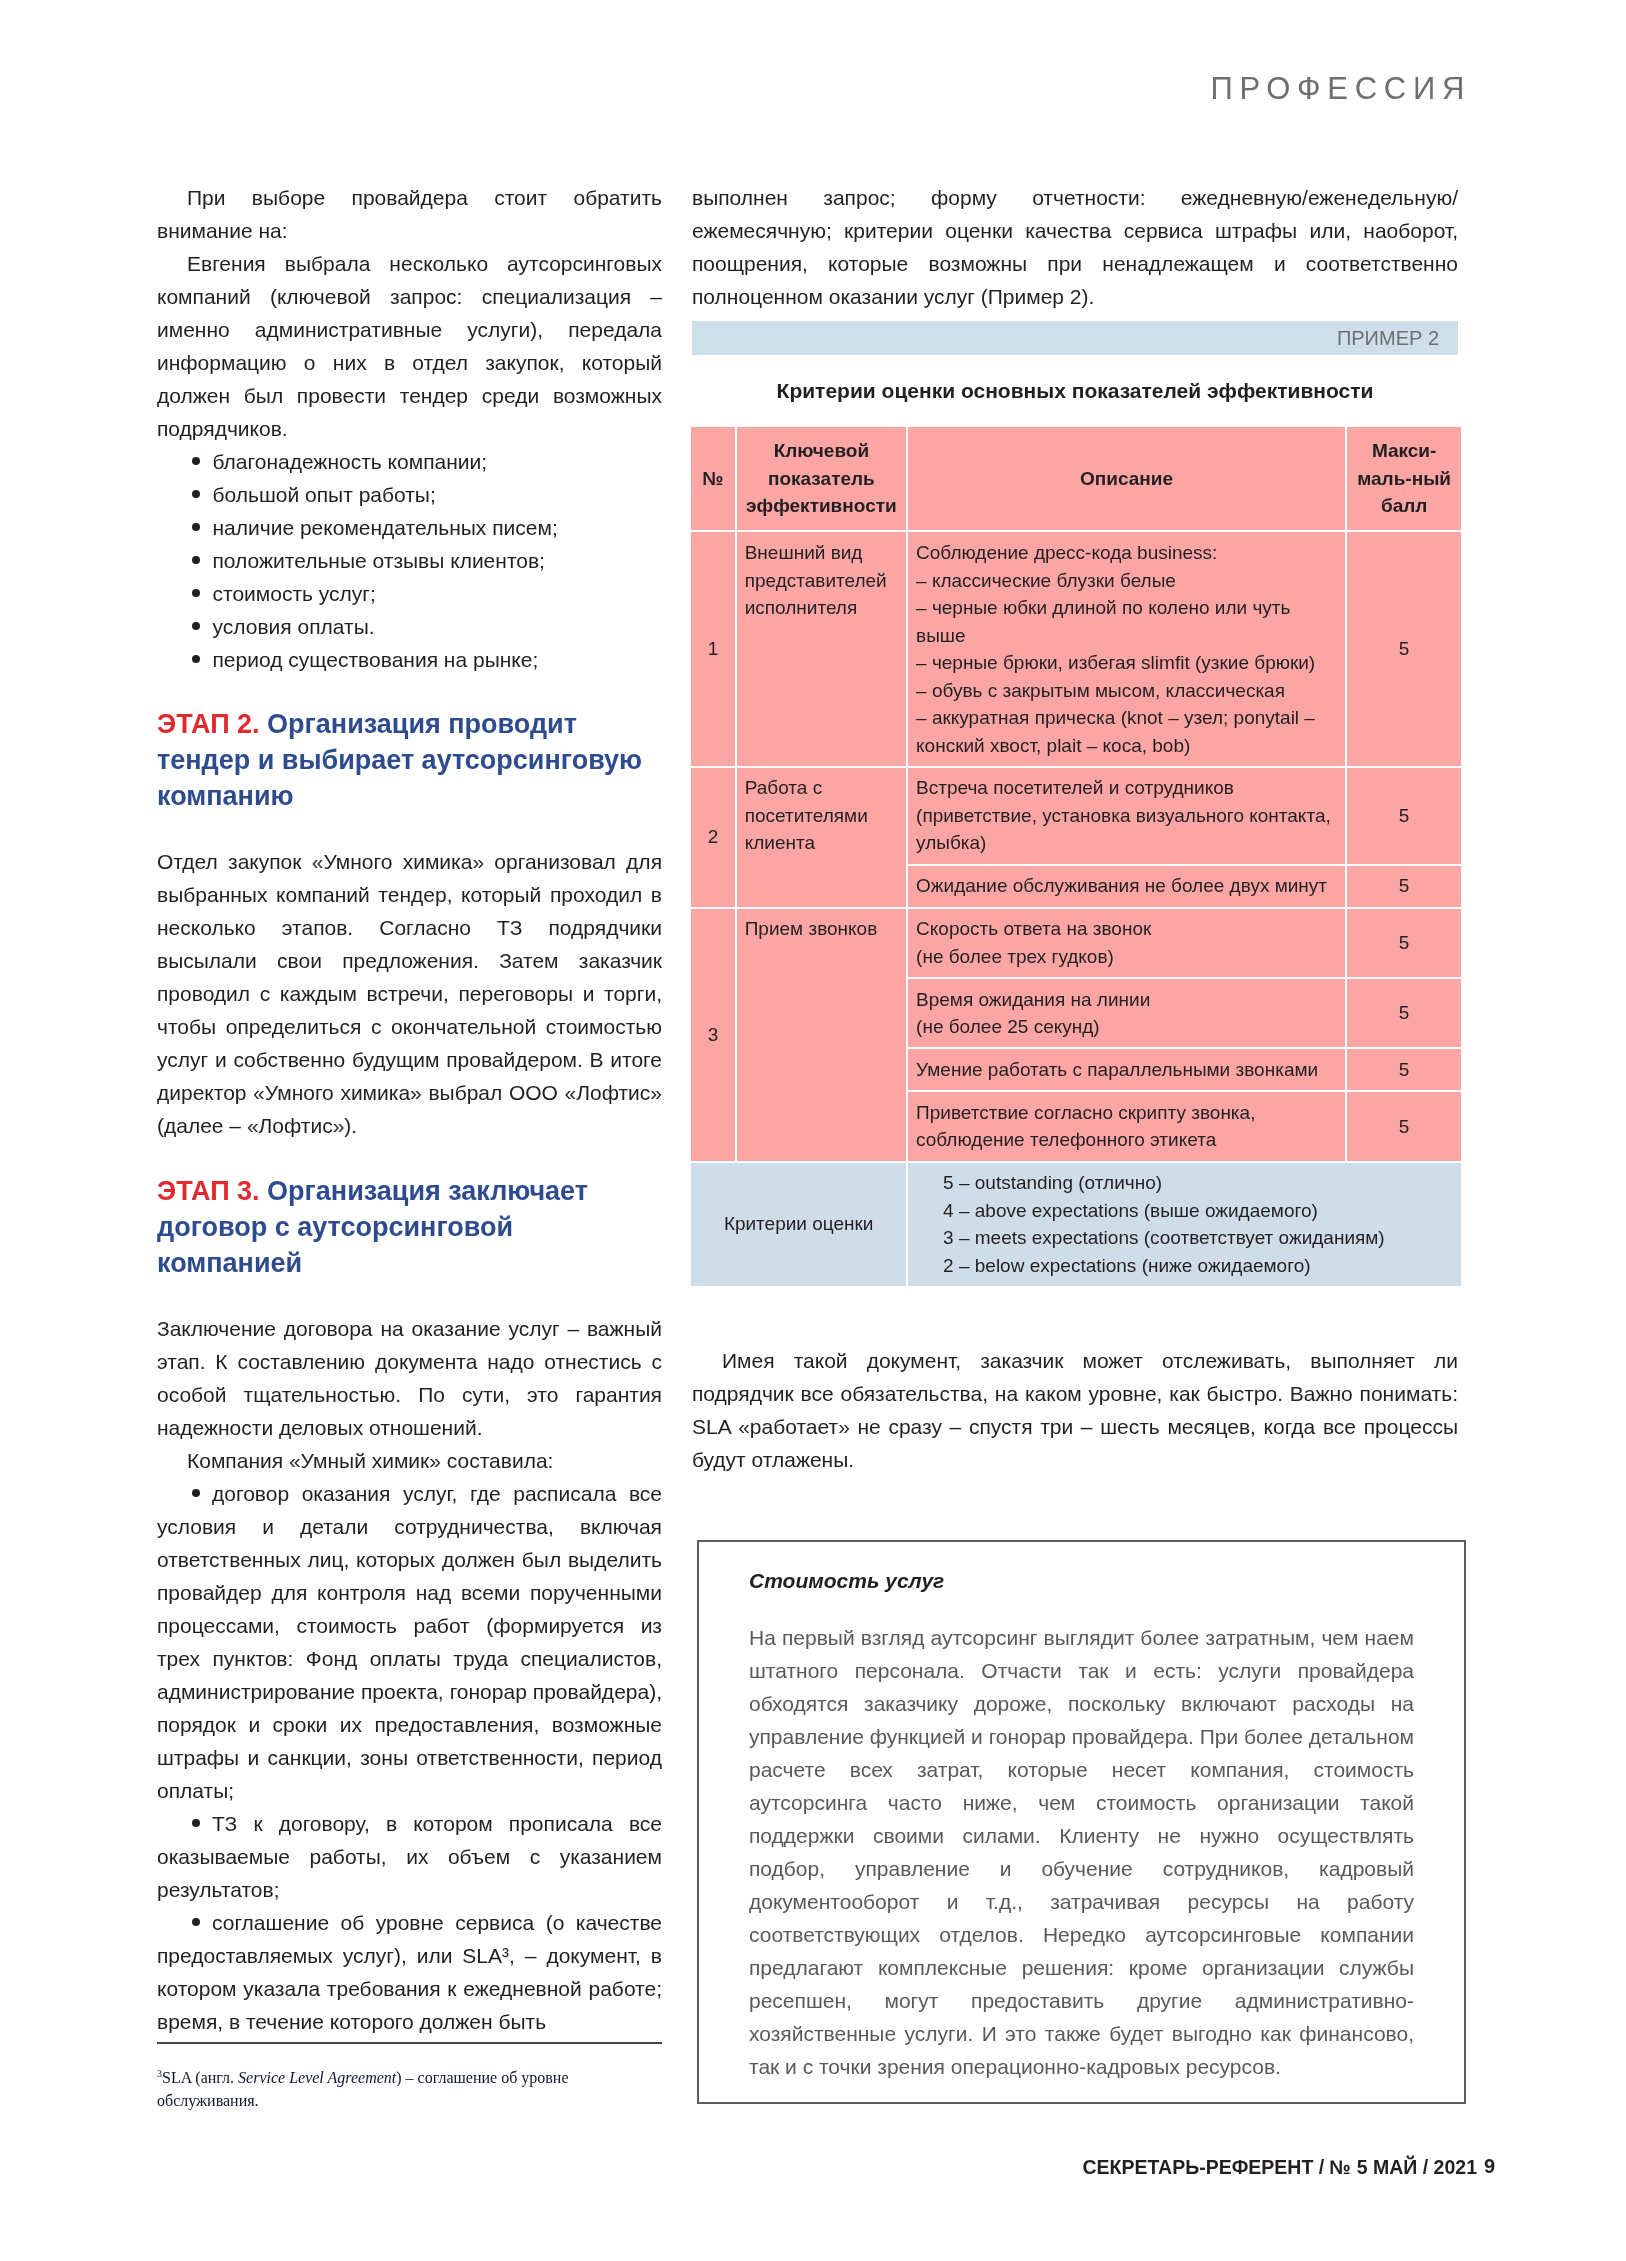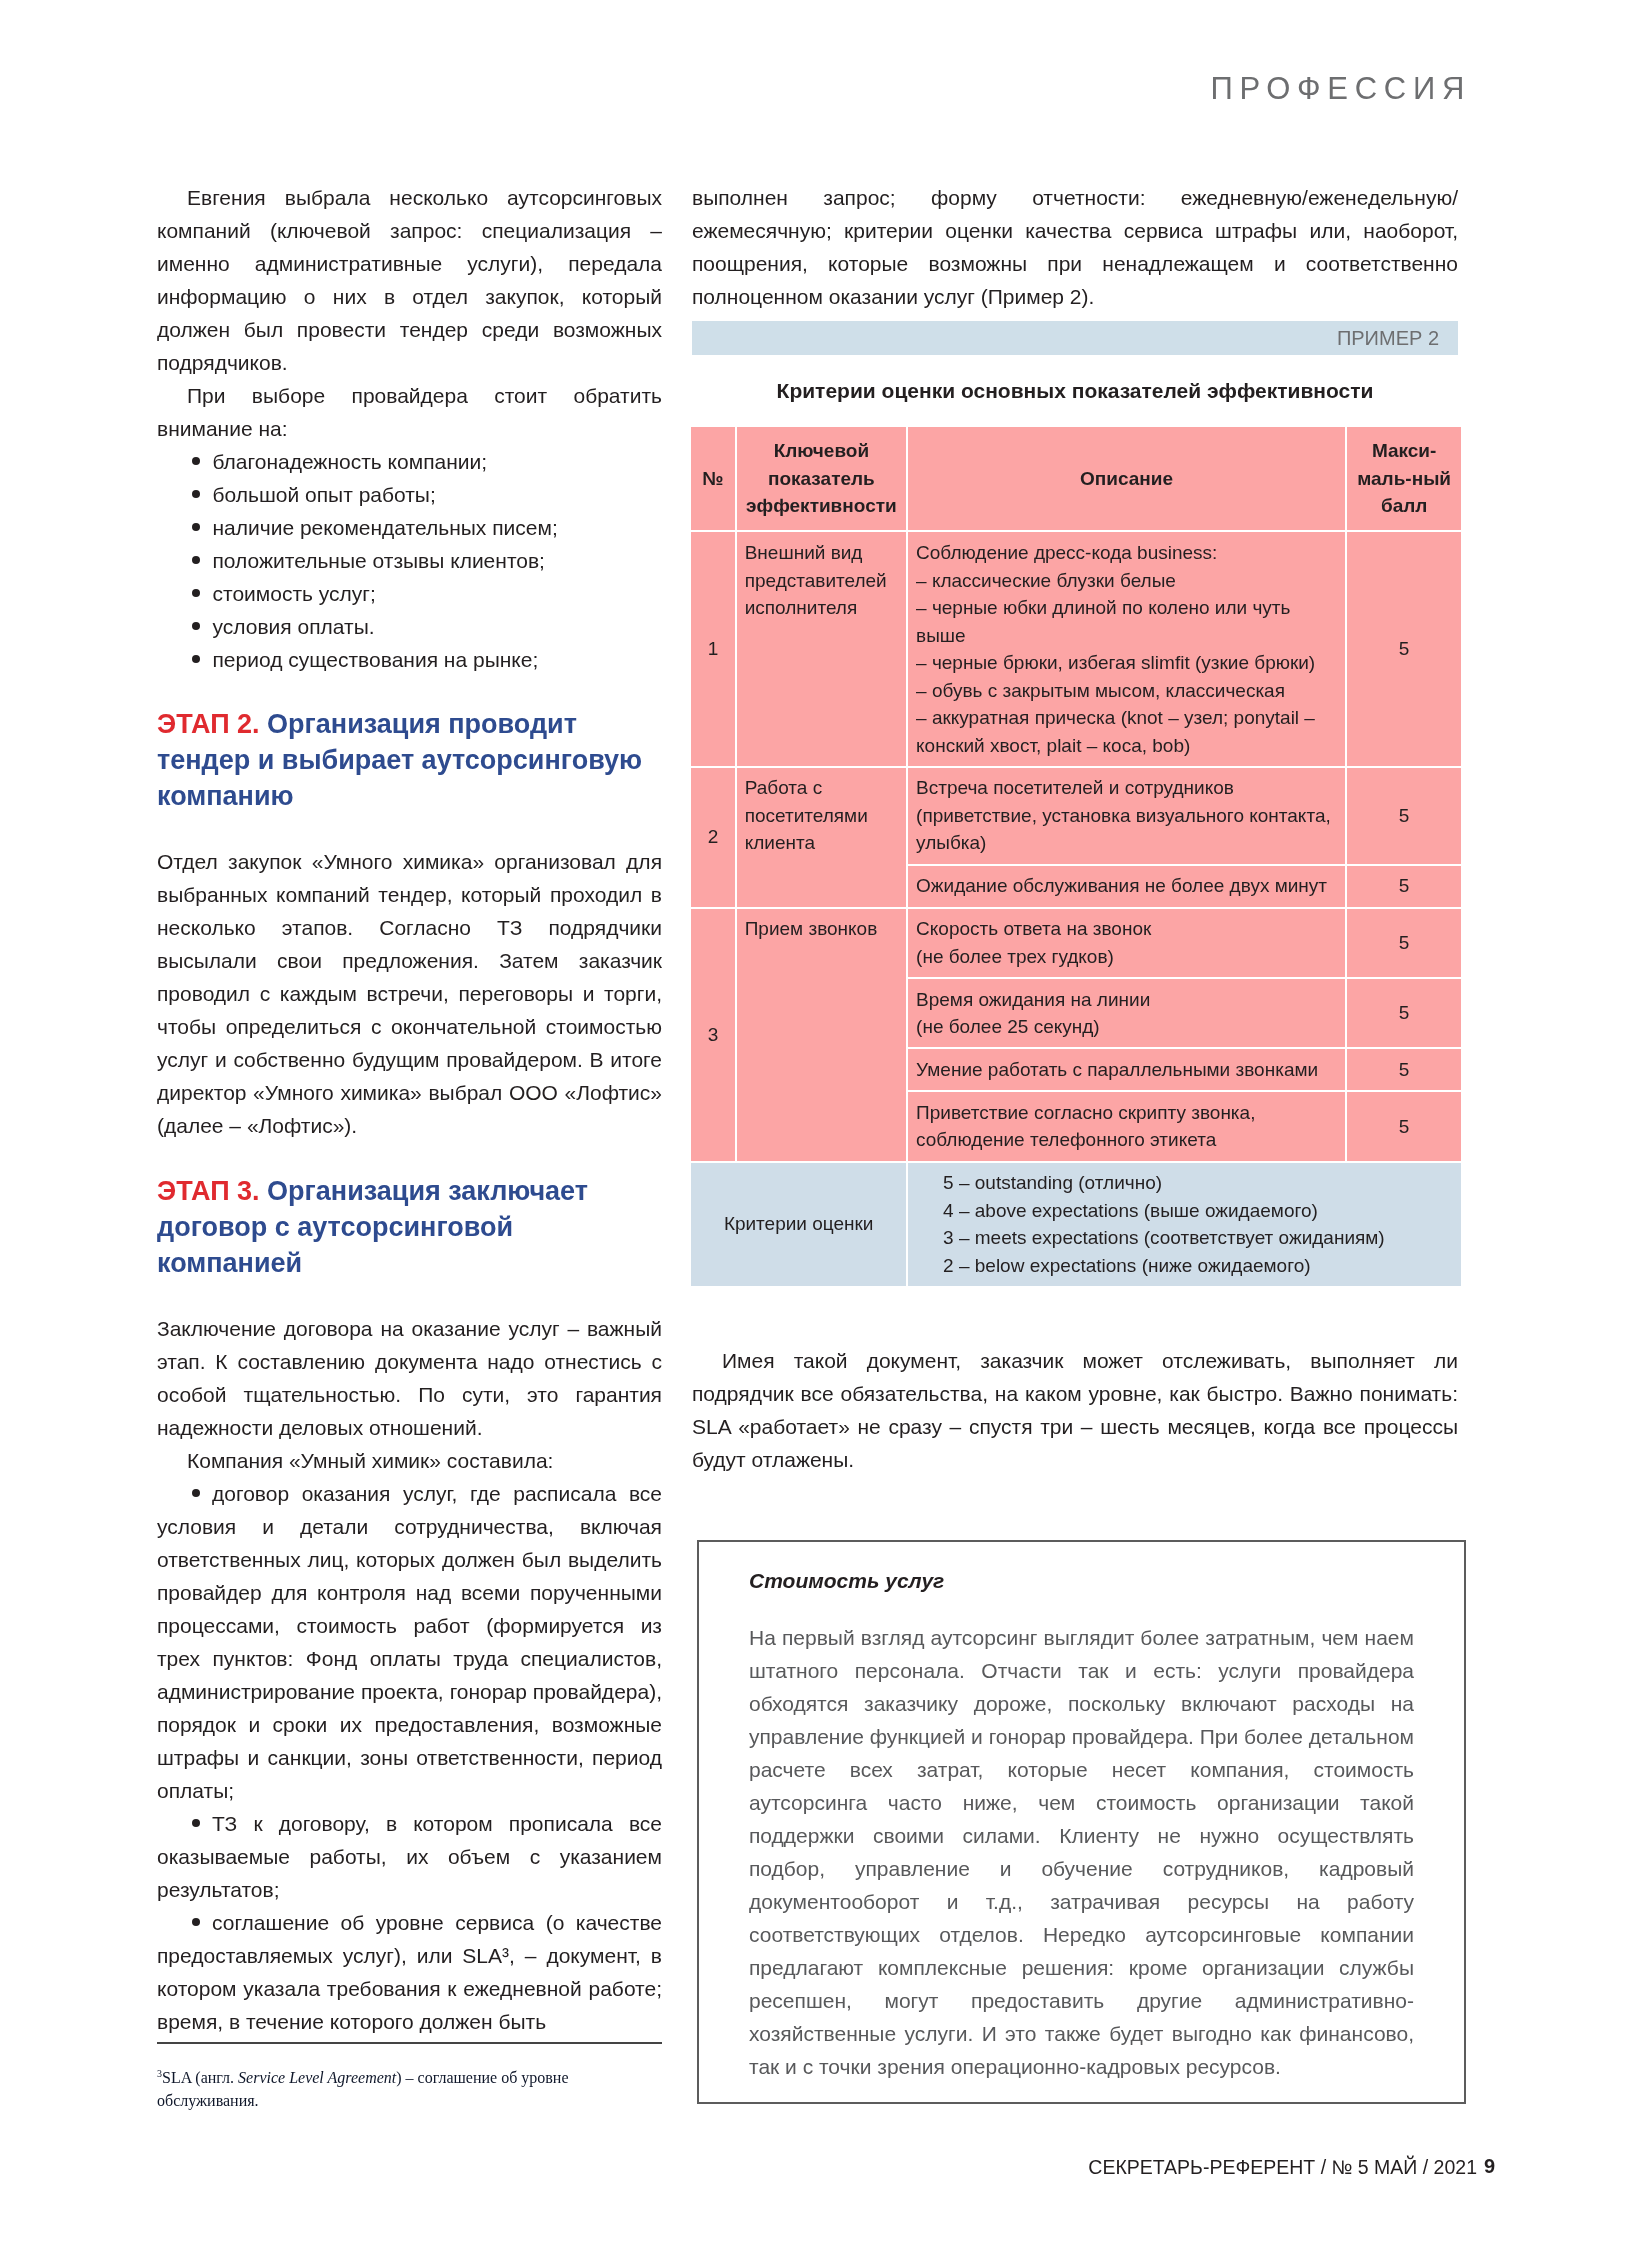--- a/index.html
+++ b/index.html
@@ -37,31 +37,31 @@
   .crit-list { padding-left: 27px; }
   .box {
     position: absolute; left: 697px; top: 1540px; width: 769px; height: 564px;
     border: 2px solid #5c5c5c; box-sizing: border-box; padding: 27px 50px;
   }
   .box-title { font-weight: bold; font-style: italic; font-size: 21px; margin: 0 0 28px; }
   .box-text { font-size: 21px; line-height: 33px; color: #58595b; margin: 0; text-align: justify; }
   .footnote-rule { position: absolute; left: 157px; top: 2042px; width: 505px; height: 2px; background: #444; }
   .footnote { position: absolute; left: 157px; top: 2062px; width: 505px; font-size: 16px; line-height: 23px; color: #0f172a; font-family: Liberation Serif, serif; }
   .footnote sup { font-size: 10px; }
-  .footer { position: absolute; right: 149px; top: 2156px; font-size: 19.5px; color: #231f20; }
+  .footer { position: absolute; right: 149px; top: 2156px; font-size: 19.5px; color: #231f20; font-weight: bold; }
   .page-num { position: absolute; right: 131px; top: 2155px; font-size: 20px; font-weight: bold; }
 </style>
 </head>
 <body>
 
 <div class="section-label">ПРОФЕССИЯ</div>
 
 <div class="col-left">
+  <p class="para indent">При выборе провайдера стоит обратить внимание на:</p>
   <p class="para indent">Евгения выбрала несколько аутсорсинговых компаний (ключевой запрос: специализация – именно административные услуги), передала информацию о них в отдел закупок, который должен был провести тендер среди возможных подрядчиков.</p>
-  <p class="para indent">При выборе провайдера стоит обратить внимание на:</p>
   <ul class="bullets">
     <li><span class="dot"></span><span class="txt">благонадежность компании;</span></li>
     <li><span class="dot"></span><span class="txt">большой опыт работы;</span></li>
     <li><span class="dot"></span><span class="txt">наличие рекомендательных писем;</span></li>
     <li><span class="dot"></span><span class="txt">положительные отзывы клиентов;</span></li>
     <li><span class="dot"></span><span class="txt">стоимость услуг;</span></li>
     <li><span class="dot"></span><span class="txt">условия оплаты.</span></li>
     <li><span class="dot"></span><span class="txt">период существования на рынке;</span></li>
   </ul>
 

